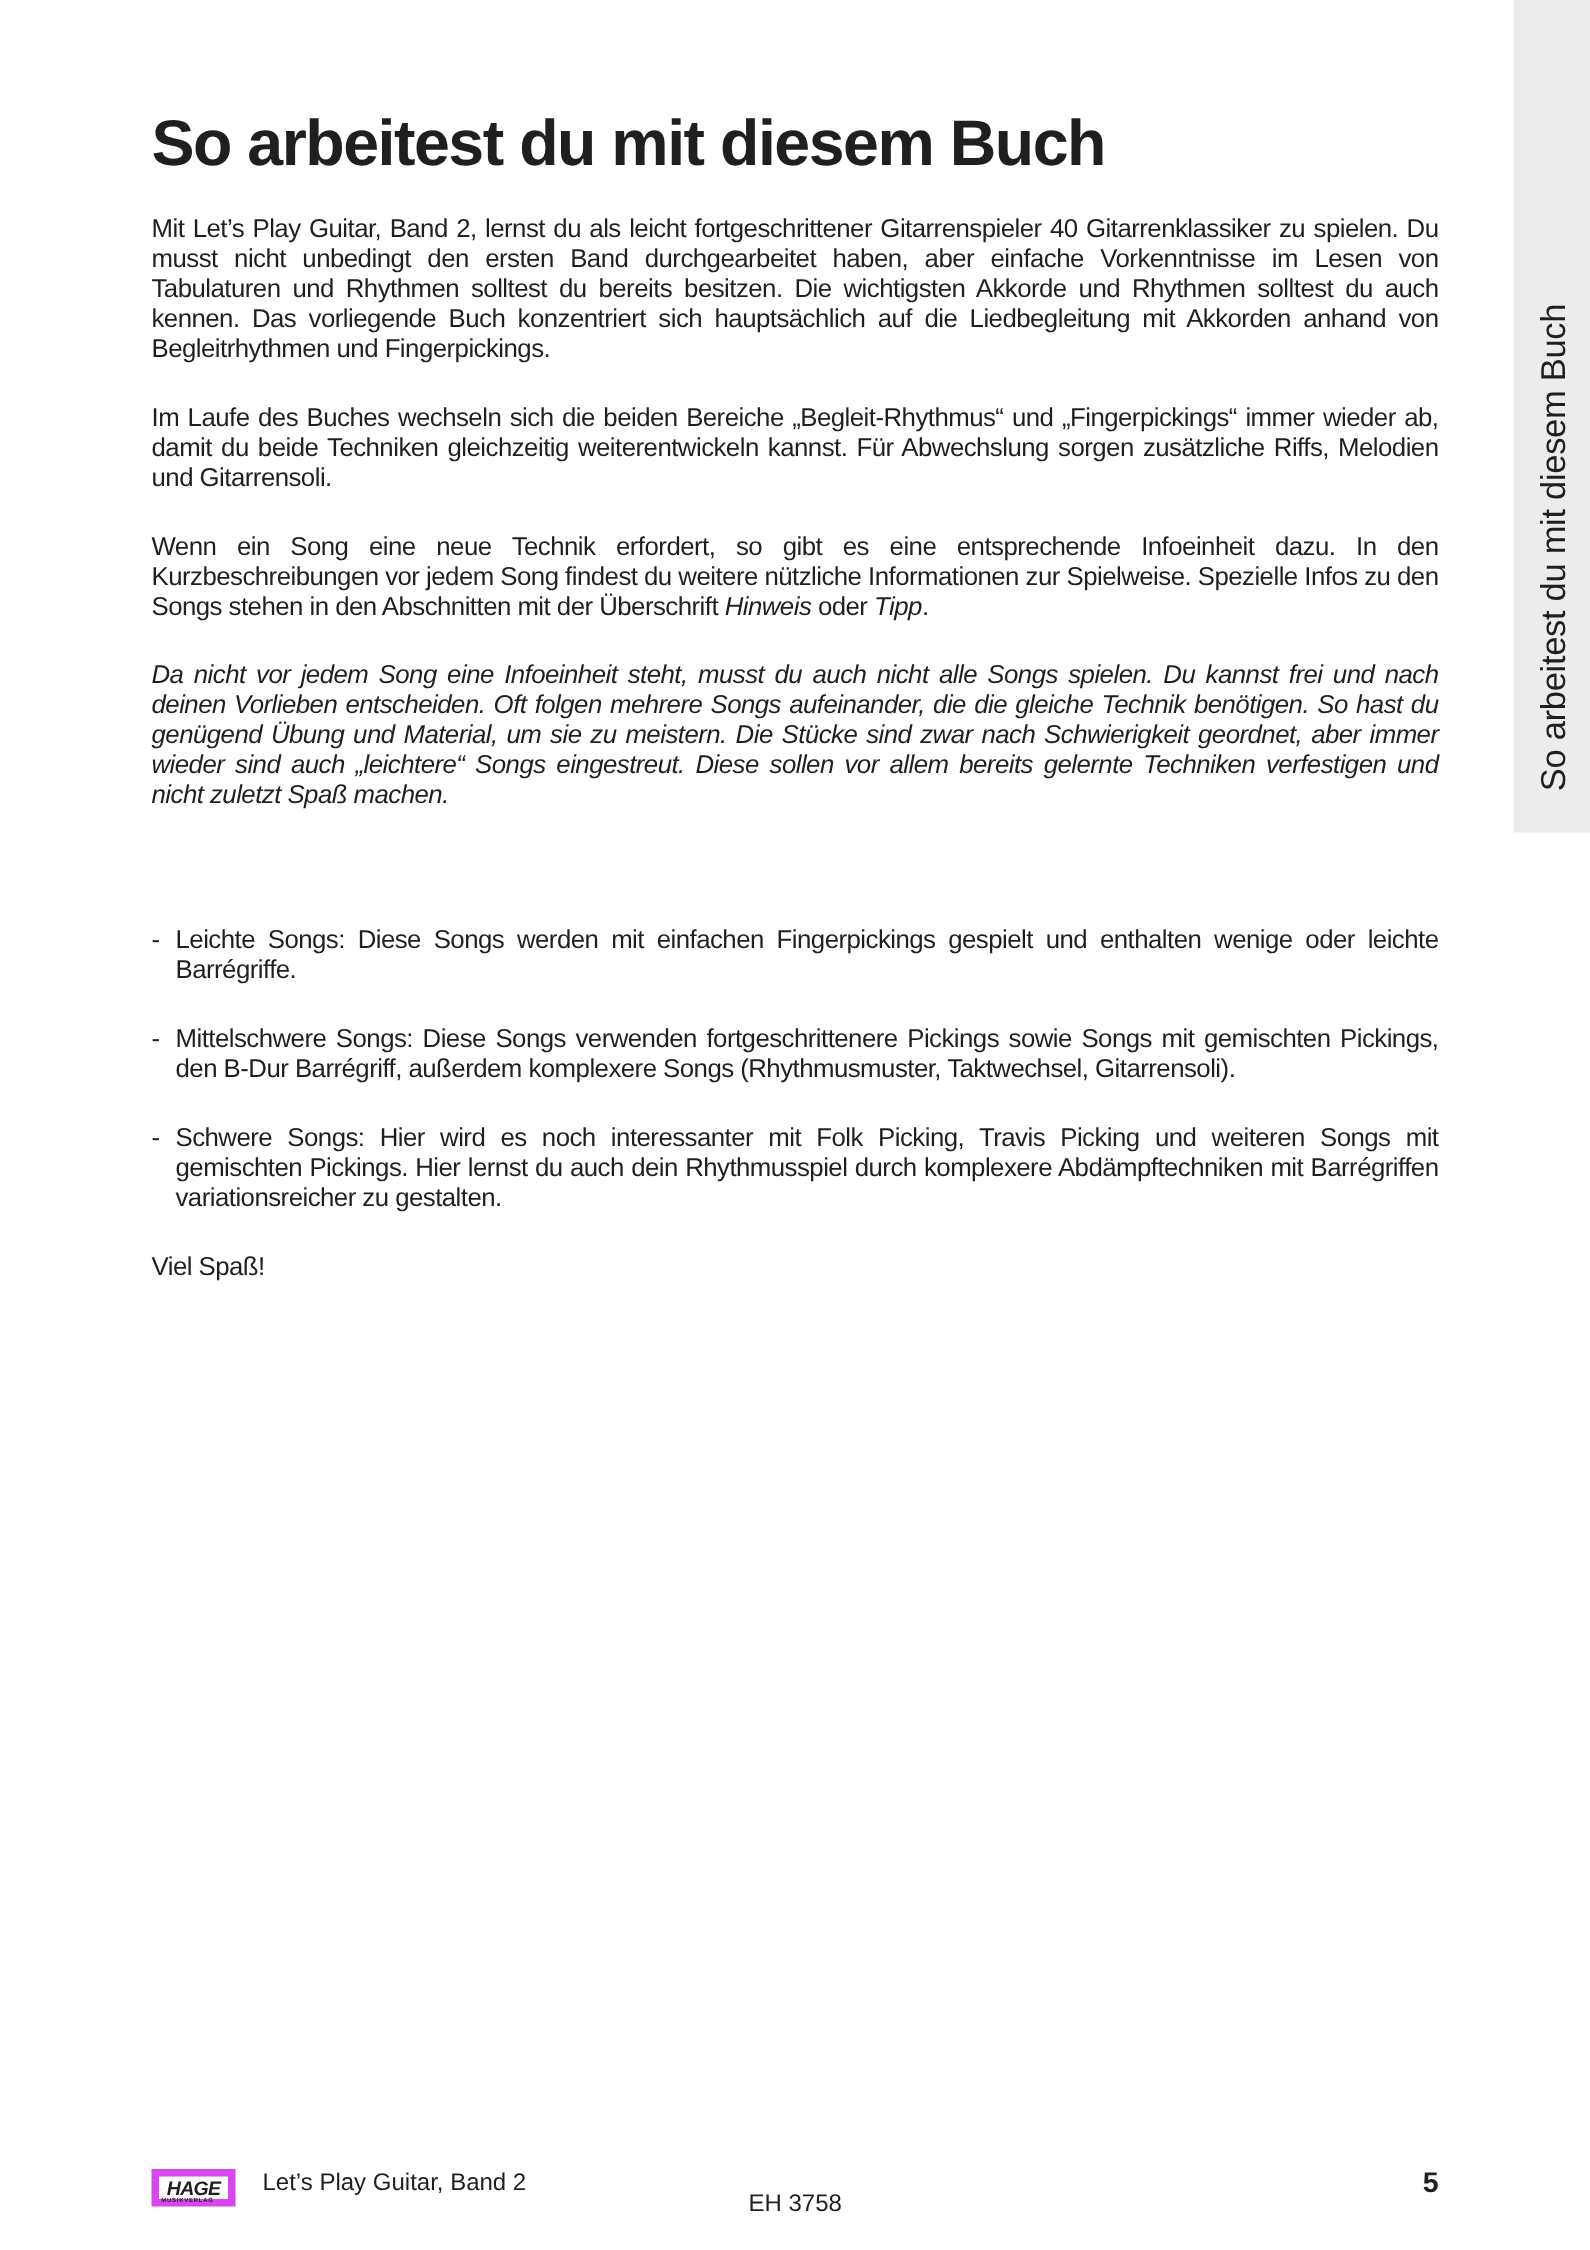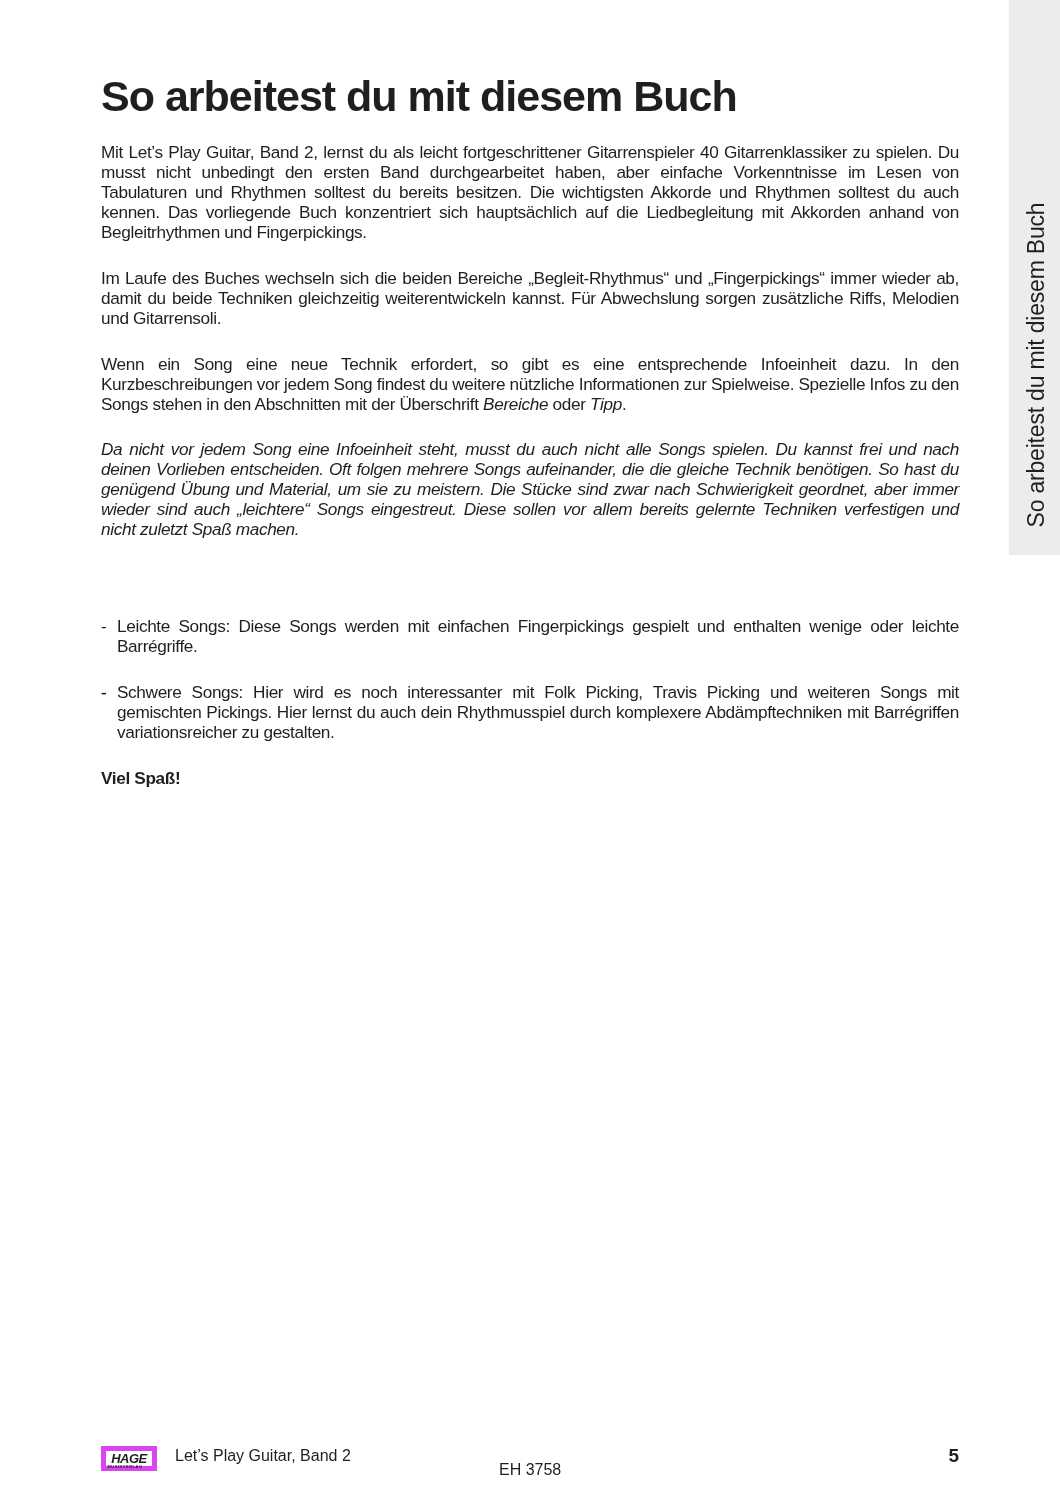--- a/index.html
+++ b/index.html
@@ -26,21 +26,21 @@
   .content {
     position: absolute; left: 101px; top: 142px; width: 858px;
     font-size: 17.2px; line-height: 20px; letter-spacing: -0.35px;
   }
   .content p { margin: 0 0 25.8px 0; text-align: justify; }
   .content p.last-left { text-align: left; font-style: italic; }
   .spacer { height: 51px; }
   .intro-bold { font-weight: bold; text-align: left !important; }
   .list-item { position: relative; padding-left: 16px; margin: 0 0 25.8px 0; text-align: justify; }
   .list-dash { position: absolute; left: 0; top: 0; }
-  .signoff { font-weight: bold; margin: 0; }
+  .signoff { font-weight: normal; margin: 0; }
   em { font-style: italic; }
   .footer {
     position: absolute; left: 101px; top: 1446px; width: 858px; height: 26px;
     font-size: 16px;
   }
   .logo {
     position: absolute; left: 0; top: 0; width: 48px; height: 22px;
   }
   .logo-box {
     position: absolute; left: 0; top: 0; width: 46px; height: 15px;
@@ -59,32 +59,33 @@
 <body>
 
 <div class="side-tab"></div>
 <div class="side-tab-text">So arbeitest du mit diesem Buch</div>
 
 <h1 class="title">So arbeitest du mit diesem Buch</h1>
 
 <div class="content">
   <p>Mit Let’s Play Guitar, Band 2, lernst du als leicht fortgeschrittener Gitarrenspieler 40 Gitarrenklassiker zu spielen. Du musst nicht unbedingt den ersten Band durchgearbeitet haben, aber einfache Vorkenntnisse im Lesen von Tabulaturen und Rhythmen solltest du bereits besitzen. Die wichtigsten Akkorde und Rhythmen solltest du auch kennen. Das vorliegende Buch konzentriert sich hauptsächlich auf die Liedbegleitung mit Akkorden anhand von Begleitrhythmen und Fingerpickings.</p>
   <p>Im Laufe des Buches wechseln sich die beiden Bereiche „Begleit-Rhythmus“ und „Fingerpickings“ immer wieder ab, damit du beide Techniken gleichzeitig weiterentwickeln kannst. Für Abwechslung sorgen zusätzliche Riffs, Melodien und Gitarrensoli.</p>
-  <p><span>Wenn ein Song eine neue Technik erfordert, so gibt es eine entsprechende Infoeinheit dazu. In den Kurzbeschreibungen vor jedem Song findest du weitere nützliche Informationen zur Spielweise. Spezielle Infos zu den Songs stehen in den Abschnitten mit der Überschrift </span><em>Bereiche</em><span> oder </span><em>Tipp</em><span>.</span></p>
+  <p><span>Wenn ein Song eine neue Technik erfordert, so gibt es eine entsprechende Infoeinheit dazu. In den Kurzbeschreibungen vor jedem Song findest du weitere nützliche Informationen zur Spielweise. Spezielle Infos zu den Songs stehen in den Abschnitten mit der Überschrift </span><em>Hinweis</em><span> oder </span><em>Tipp</em><span>.</span></p>
   <p class="last-left" style="text-align: justify;">Da nicht vor jedem Song eine Infoeinheit steht, musst du auch nicht alle Songs spielen. Du kannst frei und nach deinen Vorlieben entscheiden. Oft folgen mehrere Songs aufeinander, die die gleiche Technik benötigen. So hast du genügend Übung und Material, um sie zu meistern. Die Stücke sind zwar nach Schwierigkeit geordnet, aber immer wieder sind auch „leichtere“ Songs eingestreut. Diese sollen vor allem bereits gelernte Techniken verfestigen und nicht zuletzt Spaß machen.</p>
 
   <div class="spacer"></div>
 
 
   <div class="list-item">
     <span class="list-dash">-</span>
     <span>Leichte Songs: Diese Songs werden mit einfachen Fingerpickings gespielt und enthalten wenige oder leichte Barrégriffe.</span>
   </div>
   <div class="list-item">
     <span class="list-dash">-</span>
+    <span>Mittelschwere Songs: Diese Songs verwenden fortgeschrittenere Pickings sowie Songs mit gemischten Pickings, den B-Dur Barrégriff, außerdem komplexere Songs (Rhythmusmuster, Taktwechsel, Gitarrensoli).</span>
   </div>
   <div class="list-item">
     <span class="list-dash">-</span>
     <span>Schwere Songs: Hier wird es noch interessanter mit Folk Picking, Travis Picking und weiteren Songs mit gemischten Pickings. Hier lernst du auch dein Rhythmusspiel durch komplexere Abdämpftechniken mit Barrégriffen variationsreicher zu gestalten.</span>
   </div>
 
   <p class="signoff">Viel Spaß!</p>
 </div>
 
 <div class="footer">

